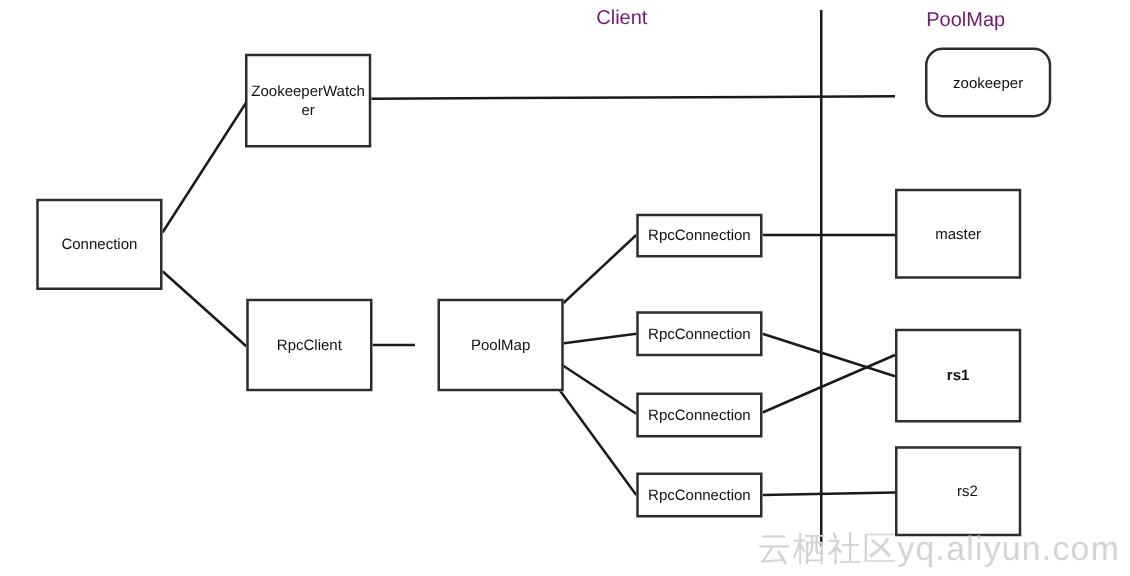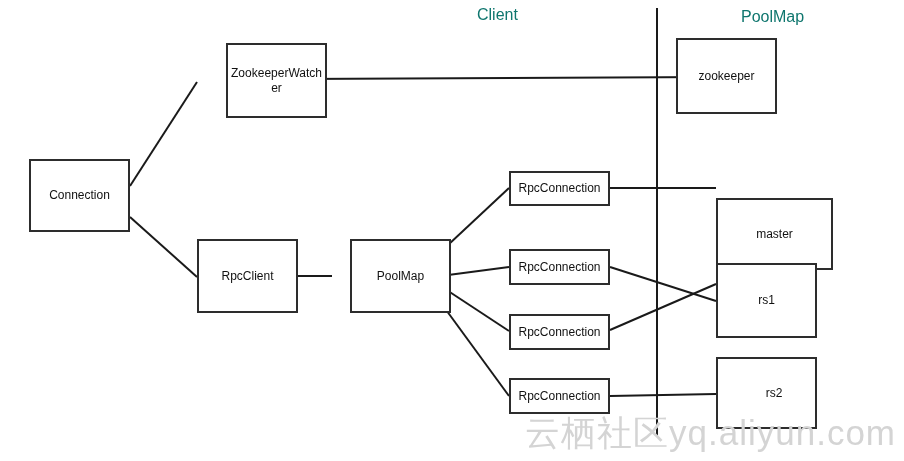--- a/index.html
+++ b/index.html
@@ -37,29 +37,29 @@
   .node .node-label {
     font-size: 12px;
     line-height: 1.25;
     color: #111111;
     padding: 0 2px;
     word-break: break-all;
   }
   .zone-label {
     position: absolute;
     font-size: 16px;
-    color: #0f766e;
+    color: #701a75;
     z-index: 3;
     white-space: nowrap;
   }
   .watermark {
     position: absolute;
     right: 8px;
     bottom: 4px;
-    font-size: 35px;
+    font-size: 27px;
     letter-spacing: 1px;
     color: #d4d4d4;
     z-index: 4;
     white-space: nowrap;
     pointer-events: none;
     margin-left: 21px;
   }
 </style>
 </head>
 <body>
@@ -81,48 +81,48 @@
       <line x1="657" y1="8" x2="657" y2="437" stroke="#1a1a1a" stroke-width="2"></line>
     </svg>
 
   <div class="zone-label" style="left:477px; top:6px;">Client</div>
   <div class="zone-label" style="left:741px; top:8px;">PoolMap</div>
 
   <div id="nodes-root">
       <div class="node" style="left: 29px; top: 159px; width: 101px; height: 73px;">
         <span class="node-label">Connection</span>
       </div>
-      <div class="node" style="left: 196px; top: 43px; width: 101px; height: 75px; margin-left: 30px;">
+      <div class="node" style="left: 196px; top: 43px; width: 101px; height: 75px;">
         <span class="node-label">ZookeeperWatcher</span>
       </div>
       <div class="node" style="left: 197px; top: 239px; width: 101px; height: 74px; text-align: right;">
         <span class="node-label">RpcClient</span>
       </div>
       <div class="node" style="left: 332px; top: 239px; width: 101px; height: 74px; margin-left: 18px;">
         <span class="node-label">PoolMap</span>
       </div>
       <div class="node" style="left: 509px; top: 171px; width: 101px; height: 35px;">
         <span class="node-label">RpcConnection</span>
       </div>
       <div class="node" style="left: 509px; top: 249px; width: 101px; height: 36px;">
         <span class="node-label">RpcConnection</span>
       </div>
       <div class="node" style="left: 509px; top: 314px; width: 101px; height: 36px;">
         <span class="node-label">RpcConnection</span>
       </div>
       <div class="node" style="left: 509px; top: 378px; width: 101px; height: 36px;">
         <span class="node-label">RpcConnection</span>
       </div>
-      <div class="node" style="left: 676px; top: 38px; width: 101px; height: 76px;">
+      <div class="node" style="left: 740px; top: 38px; width: 101px; height: 56px; border-radius: 14px;">
         <span class="node-label">zookeeper</span>
       </div>
-      <div class="node" style="left: 716px; top: 151px; width: 117px; height: 72px; margin-top: 47px;">
+      <div class="node" style="left: 716px; top: 151px; width: 101px; height: 72px;">
         <span class="node-label">master</span>
       </div>
-      <div class="node" style="left: 716px; top: 263px; width: 101px; height: 75px;">
+      <div class="node" style="left: 716px; top: 263px; width: 101px; height: 75px; font-weight: bold;">
         <span class="node-label">rs1</span>
       </div>
       <div class="node" style="left: 716px; top: 357px; width: 101px; height: 72px; padding-left: 15px;">
         <span class="node-label">rs2</span>
       </div>
     </div>
 
   <div class="watermark">云栖社区yq.aliyun.com</div>
 </div>
 

